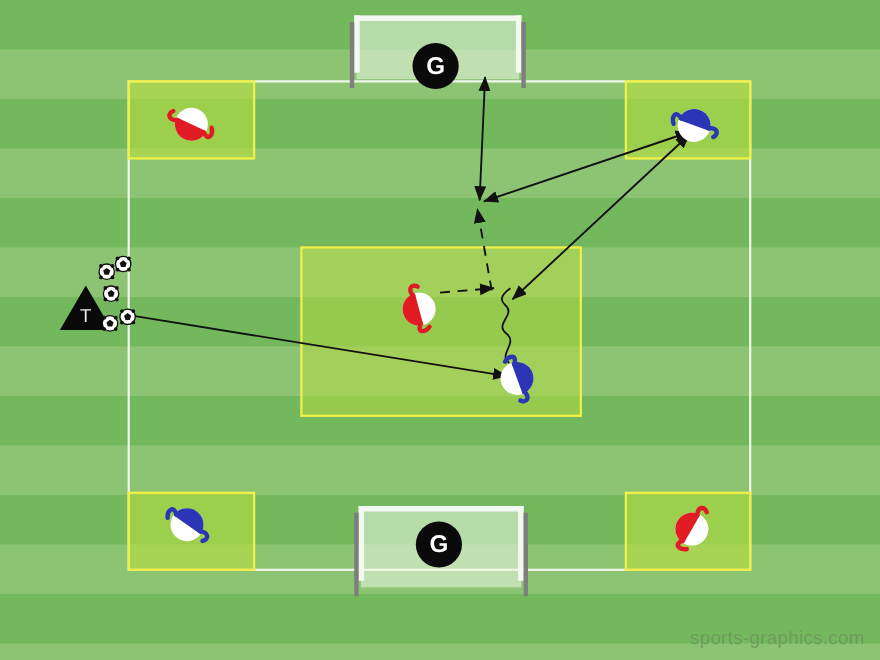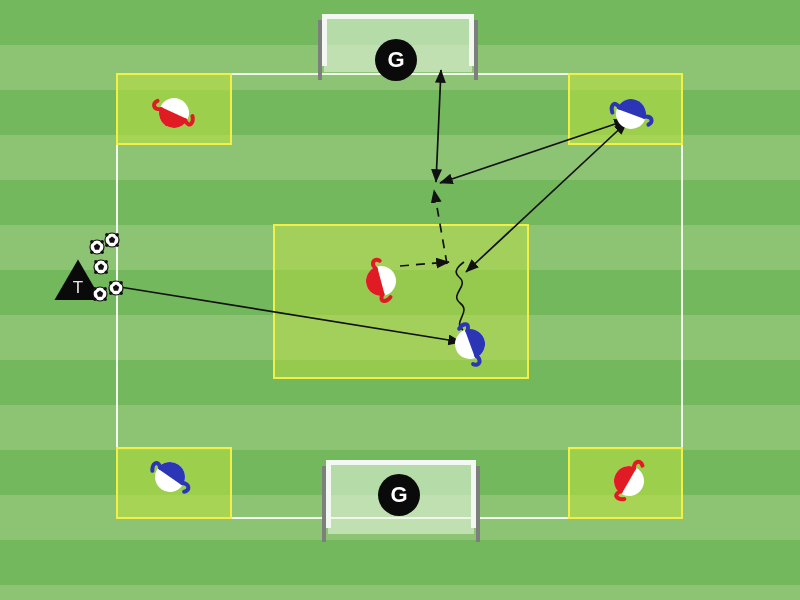--- a/index.html
+++ b/index.html
@@ -245,13 +245,14 @@
         </g>
       </g>
   </svg>
 
   <div id="label-layer">
       <div class="trainer-label" style="left: 68px; top: 278px;">T</div>
       <div class="gk-badge" style="left: 375px; top: 39px;">G</div>
       <div class="gk-badge" style="left: 378px; top: 474px;">G</div>
     </div>
 
+  <div class="watermark">sports-graphics.com</div>
 </div>
 
 </body></html>

